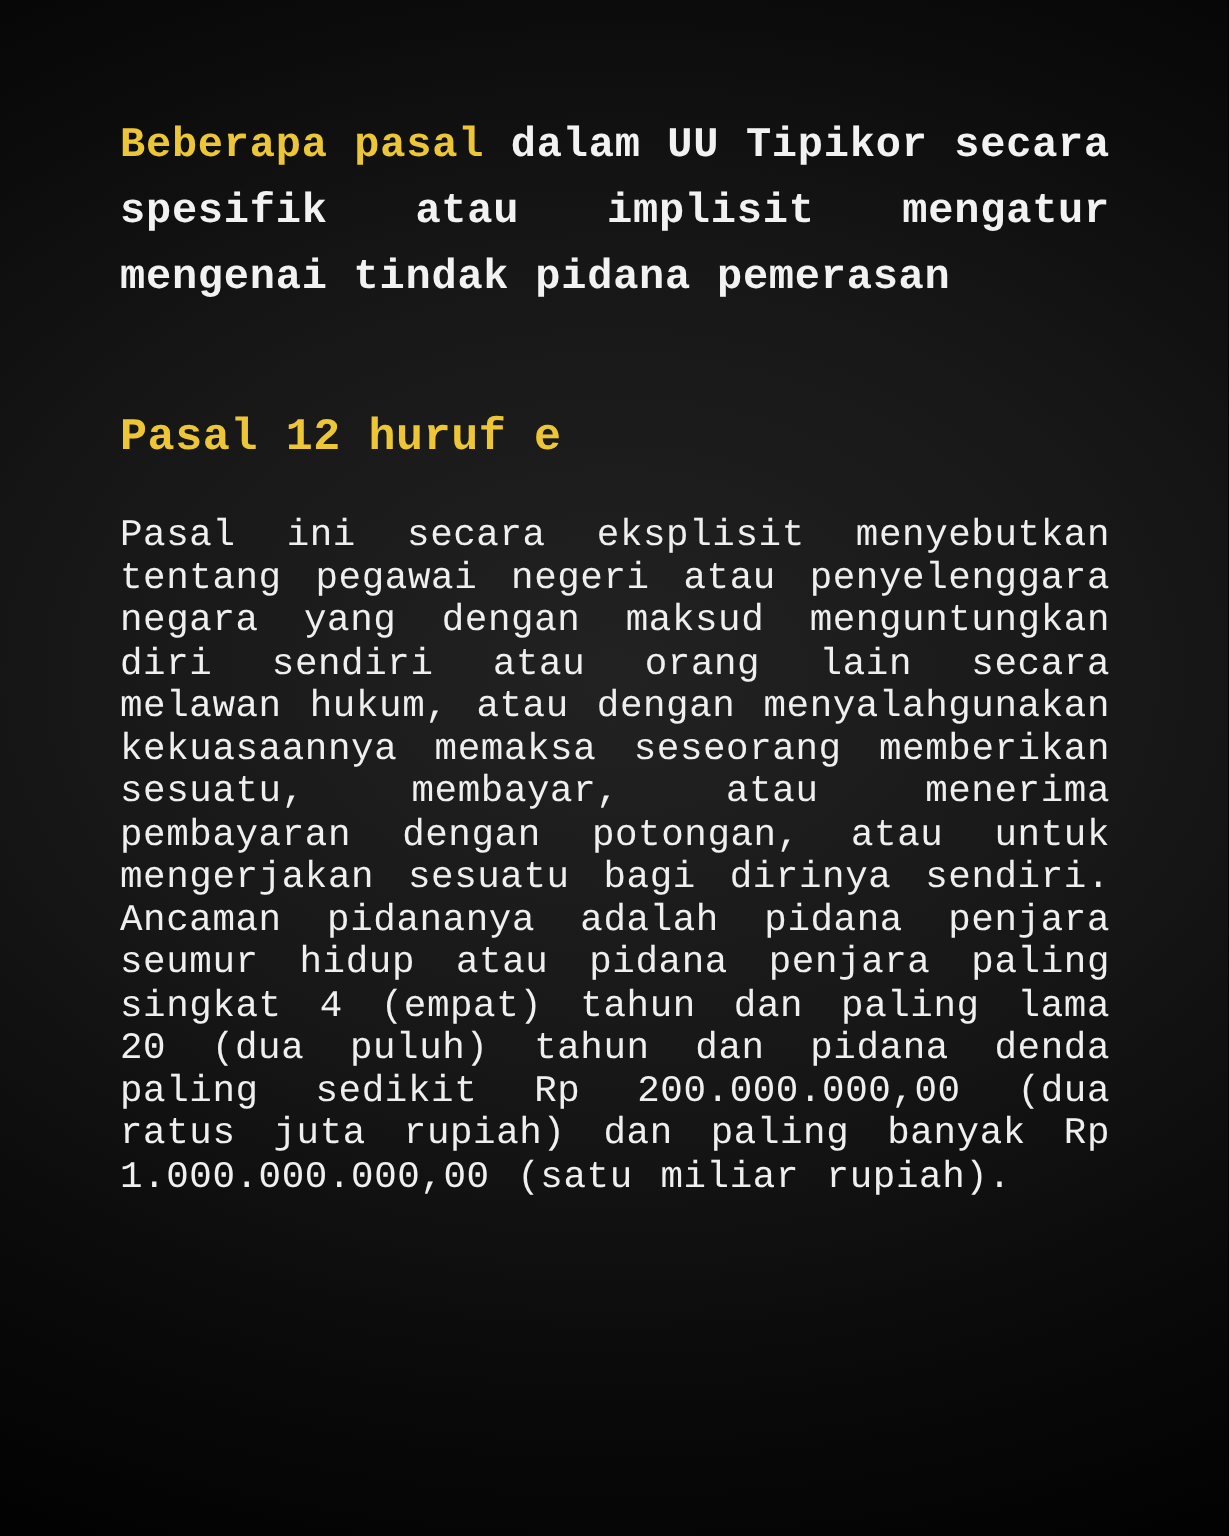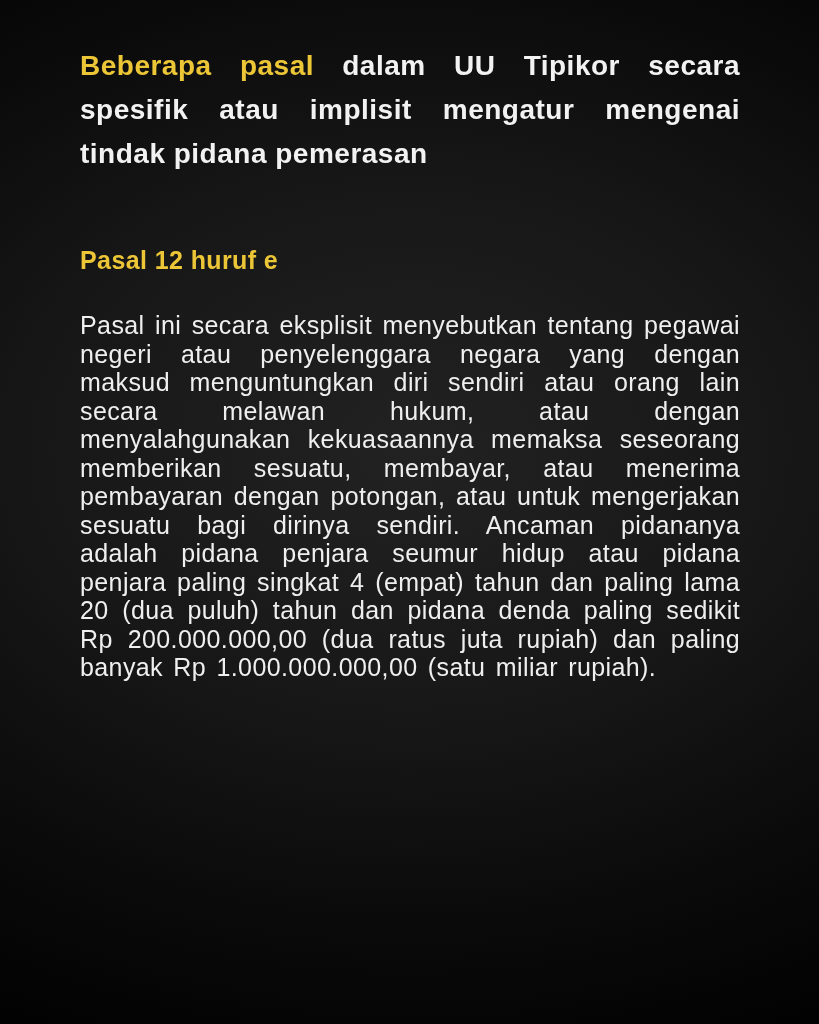--- a/index.html
+++ b/index.html
@@ -5,45 +5,45 @@
   html, body {
     margin: 0;
     padding: 0;
     background: #000;
   }
   .slide {
     position: relative;
     width: 819px;
     height: 1024px;
     box-sizing: border-box;
-    padding: 44px 79px 0 80px;
+    padding: 76px 79px 0 80px;
     background:
       radial-gradient(ellipse 130% 75% at 50% 44%,
         #222222 0%,
         #171717 35%,
         #0a0a0a 62%,
         #000000 88%);
     overflow: hidden;
-    font-family: Liberation Sans, sans-serif;
+    font-family: Liberation Mono, monospace;
   }
   .title {
     margin: 0;
     font-size: 28px;
     line-height: 44px;
     font-weight: 700;
     letter-spacing: 0.5px;
     color: #f2f2f2;
     text-align: justify;
   }
   .title .highlight {
     color: #ecc637;
   }
   .section-heading {
     margin: 69px 0 0 0;
-    font-size: 25px;
+    font-size: 30px;
     line-height: 30px;
     font-weight: 700;
     letter-spacing: 0.4px;
     color: #ecc637;
   }
   .section-body {
     margin: 36px 0 0 0;
     font-size: 25px;
     line-height: 28.5px;
     font-weight: 400;

